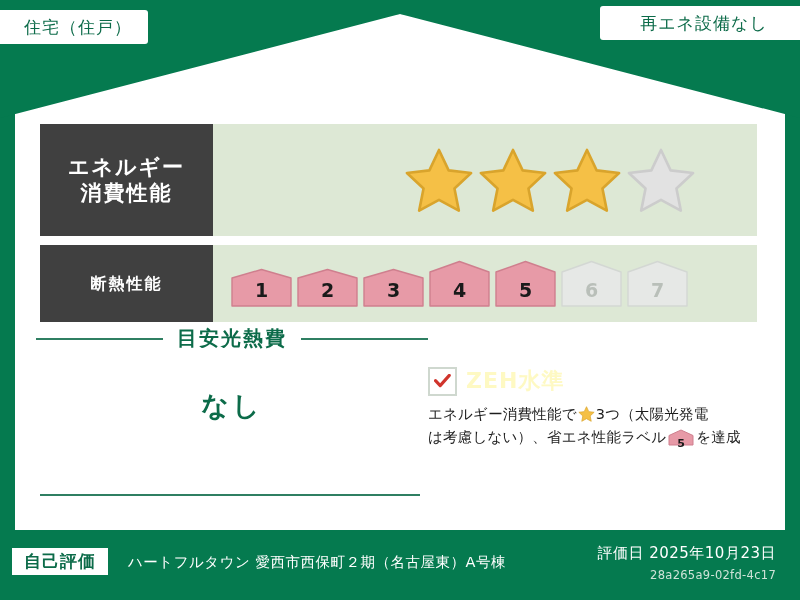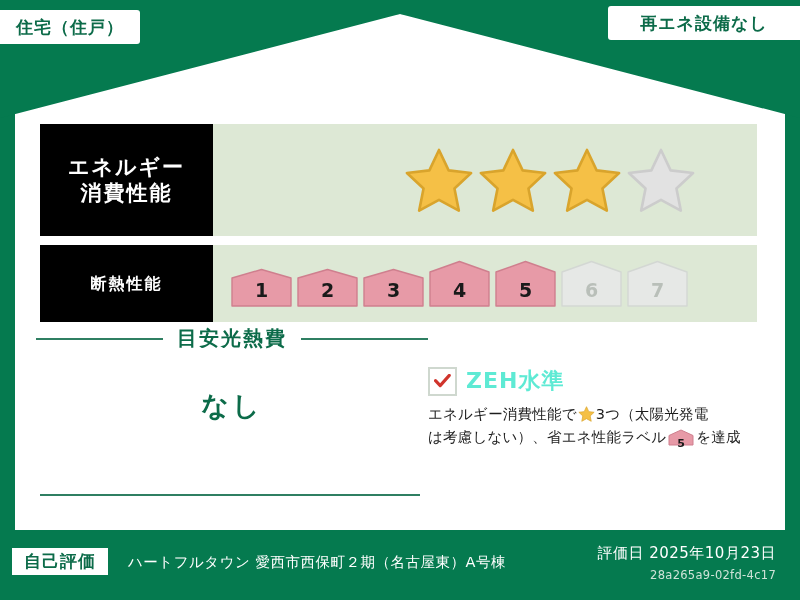--- a/index.html
+++ b/index.html
@@ -30,30 +30,30 @@
   .roof{
     position:absolute;left:0;top:0;width:800px;height:132px;
     background:#057a4f;
     -webkit-clip-path:polygon(0 0,800px 0,800px 118px, 400px 14px, 0 118px);
     clip-path:polygon(0 0,800px 0,800px 118px, 400px 14px, 0 118px);
   }
 
   
   .corner-badge{
     position:absolute;background:#ffffff;color:#0c6b49;
-    font-weight:bold;font-size:17px;letter-spacing:1px;
-    display:flex;align-items:center;justify-content:center;
+    font-weight:normal;font-size:17px;letter-spacing:1px;
+    display:flex;align-items:center;justify-content:center;padding-left:8px;
   }
   .badge-left{left:0;top:10px;width:140px;height:34px;border-radius:0 3px 3px 0;}
   .badge-right{right:0;top:6px;width:192px;height:34px;border-radius:3px 0 0 3px;}
 
   
   .perf-row{position:absolute;left:40px;display:flex;align-items:stretch;}
   .perf-key{
-    background:#000000;color:#fff;font-weight:bold;
+    background:#404040;color:#fff;font-weight:bold;
     display:flex;flex-direction:column;align-items:center;justify-content:center;
     letter-spacing:2px;line-height:1.25;
   }
   .perf-val{background:#dde8d5;display:flex;align-items:center;}
 
   #row-energy{top:124px;width:717px;height:112px;}
   #row-energy .perf-key{width:173px;font-size:21px;}
   #row-energy .perf-val{flex:1;padding-left:13px;}
 
   #row-insul{top:245px;width:717px;height:77px;}
@@ -91,21 +91,21 @@
     position:absolute;left:40px;top:494px;width:380px;height:2px;background:#2f7f62;
   }
 
   
   .zeh{position:absolute;left:428px;top:366px;width:325px;}
   .zeh-head{display:flex;align-items:center;gap:9px;}
   .zeh-check{
     width:25px;height:25px;border:2px solid #cfd8cf;background:#fff;
     display:flex;align-items:center;justify-content:center;flex:none;
   }
-  .zeh-title{color:#5eead4;font-size:22px;font-weight:bold;letter-spacing:1px;}
+  .zeh-title{color:#fef9c3;font-size:22px;font-weight:bold;letter-spacing:1px;}
   .zeh-desc{
     margin-top:7px;color:#1d1d1d;font-size:14.5px;line-height:1.62;letter-spacing:0.2px;
   }
   .inline-star{vertical-align:-3px;margin:0 1px;}
   .inline-grade{display:inline-block;vertical-align:-4px;position:relative;margin:0 2px;}
   .inline-grade span{
     position:absolute;left:0;right:0;bottom:1px;text-align:center;
     font-size:11px;font-weight:bold;color:#1a1a1a;
   }
 

